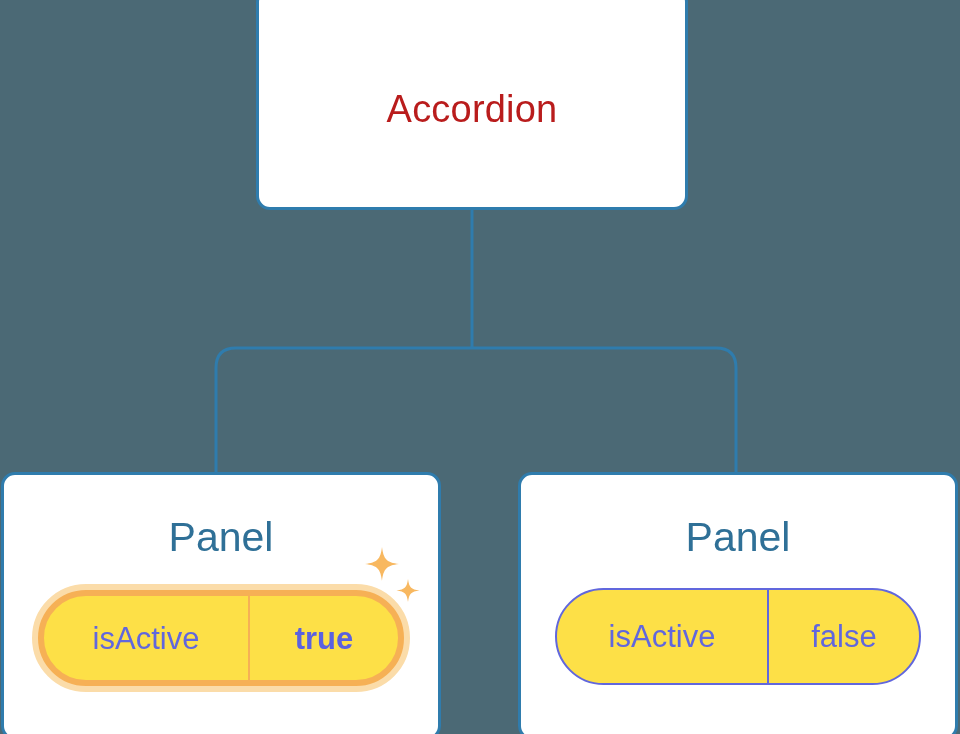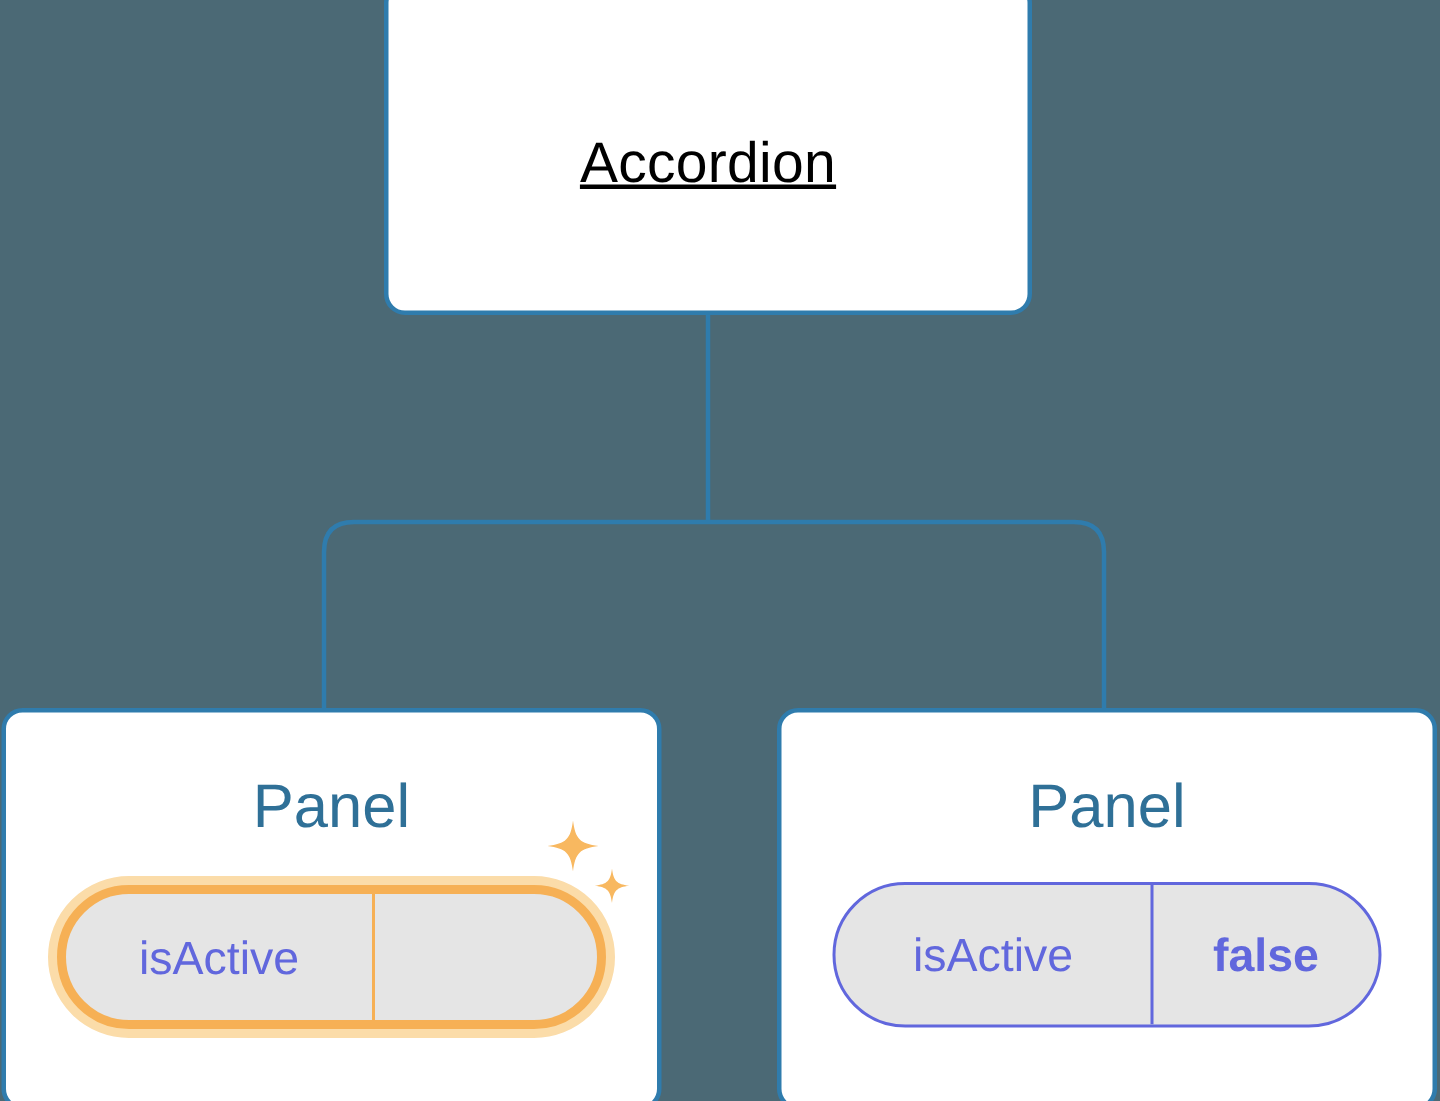--- a/index.html
+++ b/index.html
@@ -40,26 +40,25 @@
   .node-root {
     left: 256px;
     top: -12px;
     width: 432px;
     height: 222px;
     display: flex;
     align-items: center;
     justify-content: center;
   }
   .node-title-root {
-    color: #000000;
+    color: #b91c1c;
     font-size: 38px;
     letter-spacing: 0.2px;
     line-height: 1;
     margin-top: 20px;
-    text-decoration: underline;
   }
 
   .node-panel {
     width: 440px;
     height: 268px;
     top: 472px;
   }
   .node-panel-left  { left: 1px; }
   .node-panel-right { left: 518px; }
 
@@ -79,21 +78,21 @@
     line-height: 1;
   }
 
   
   .prop-pill {
     display: flex;
     align-items: stretch;
     border-radius: 999px;
     box-sizing: border-box;
     overflow: hidden;
-    background: #e5e5e5;
+    background: #fde047;
   }
   .prop-pill .prop-key,
   .prop-pill .prop-val {
     display: flex;
     align-items: center;
     justify-content: center;
     box-sizing: border-box;
     line-height: 1;
   }
 
@@ -108,21 +107,21 @@
     width: 212px;
     color: #6167dd;
     font-size: 31px;
     font-weight: normal;
     border-right: 2px solid #6167dd;
   }
   .pill-default .prop-val {
     flex: 1;
     color: #6167dd;
     font-size: 31px;
-    font-weight: bold;
+    font-weight: normal;
   }
 
   
   .pill-highlight-wrap {
     position: relative;
     margin-top: 26px;
     width: 378px;
     height: 108px;
   }
   .pill-glow {
@@ -183,20 +182,21 @@
   </div>
 
   <div class="node-card node-panel node-panel-left">
     <div class="panel-inner">
       <div class="node-title-panel">Panel</div>
 
       <div class="pill-highlight-wrap">
         <div class="pill-glow"></div>
         <div class="prop-pill pill-highlight">
           <div class="prop-key">isActive</div>
+          <div class="prop-val">true</div>
         </div>
       </div>
 
       <svg class="sparkles" viewBox="0 0 70 70" fill="none">
         <path d="M26 6 C27.6 18.4 30.6 21.4 43 23 C30.6 24.6 27.6 27.6 26 40 C24.4 27.6 21.4 24.6 9 23 C21.4 21.4 24.4 18.4 26 6 Z" fill="#f8b860"></path>
         <path d="M52 38 C53.1 46.4 55.1 48.4 63.5 49.5 C55.1 50.6 53.1 52.6 52 61 C50.9 52.6 48.9 50.6 40.5 49.5 C48.9 48.4 50.9 46.4 52 38 Z" fill="#f8b860"></path>
       </svg>
     </div>
   </div>
 

